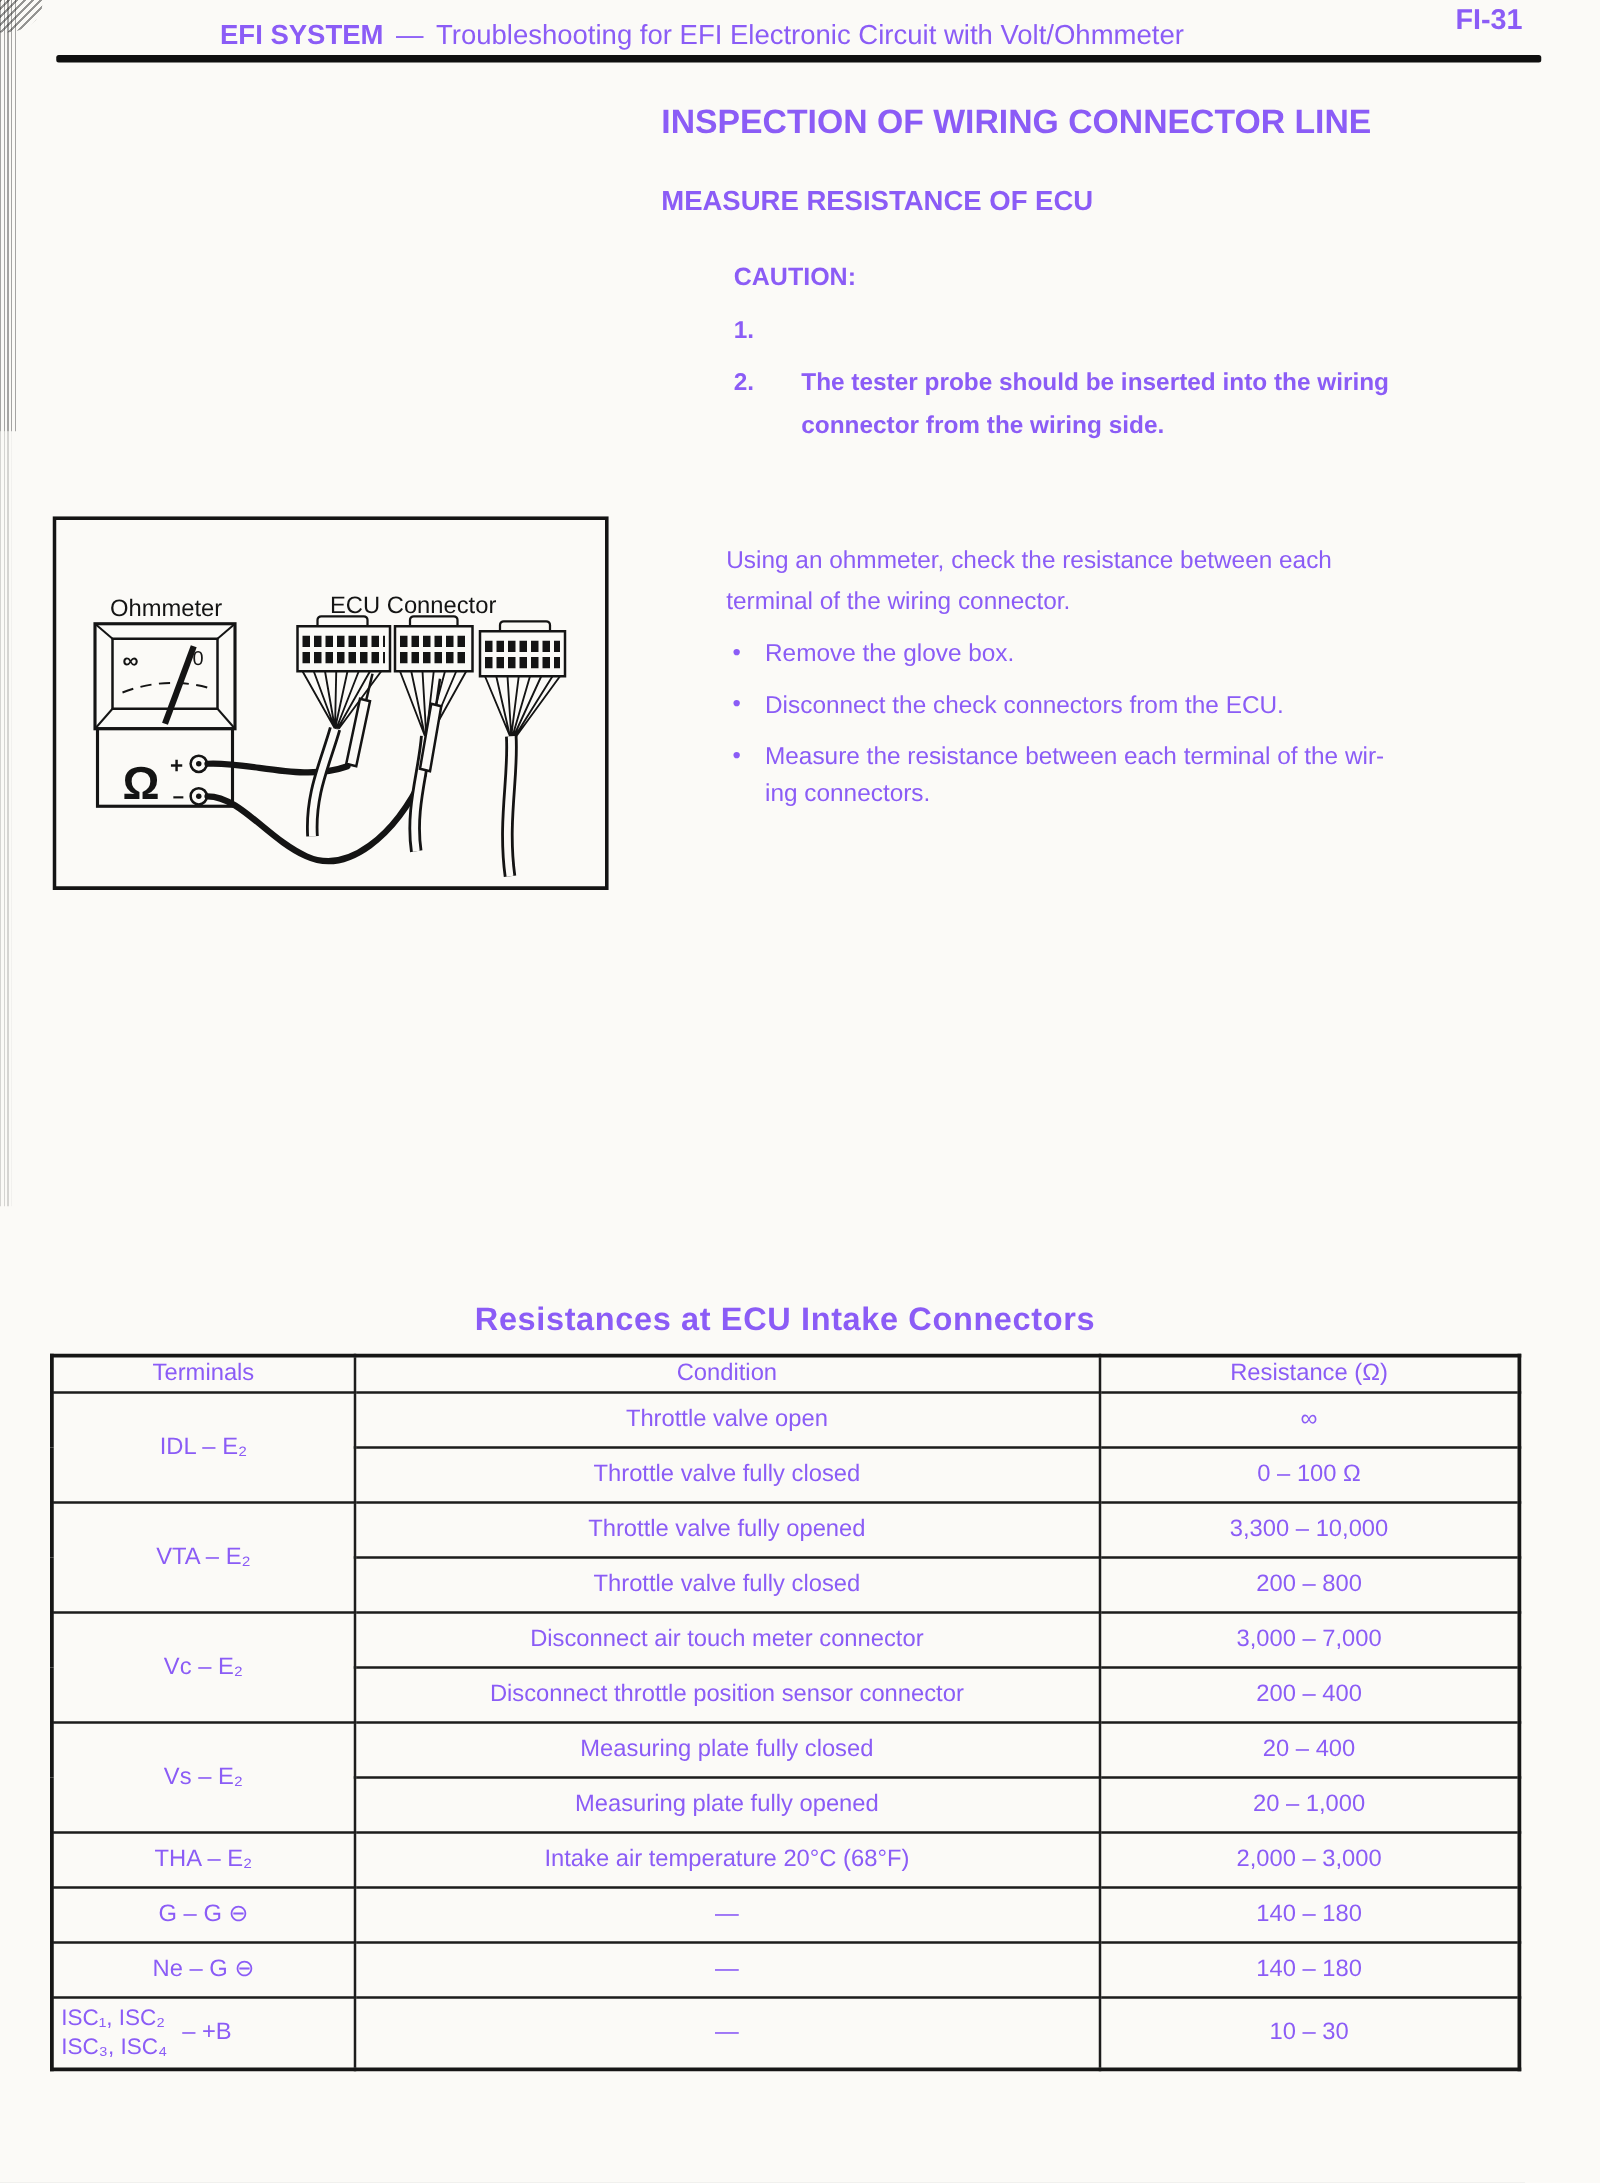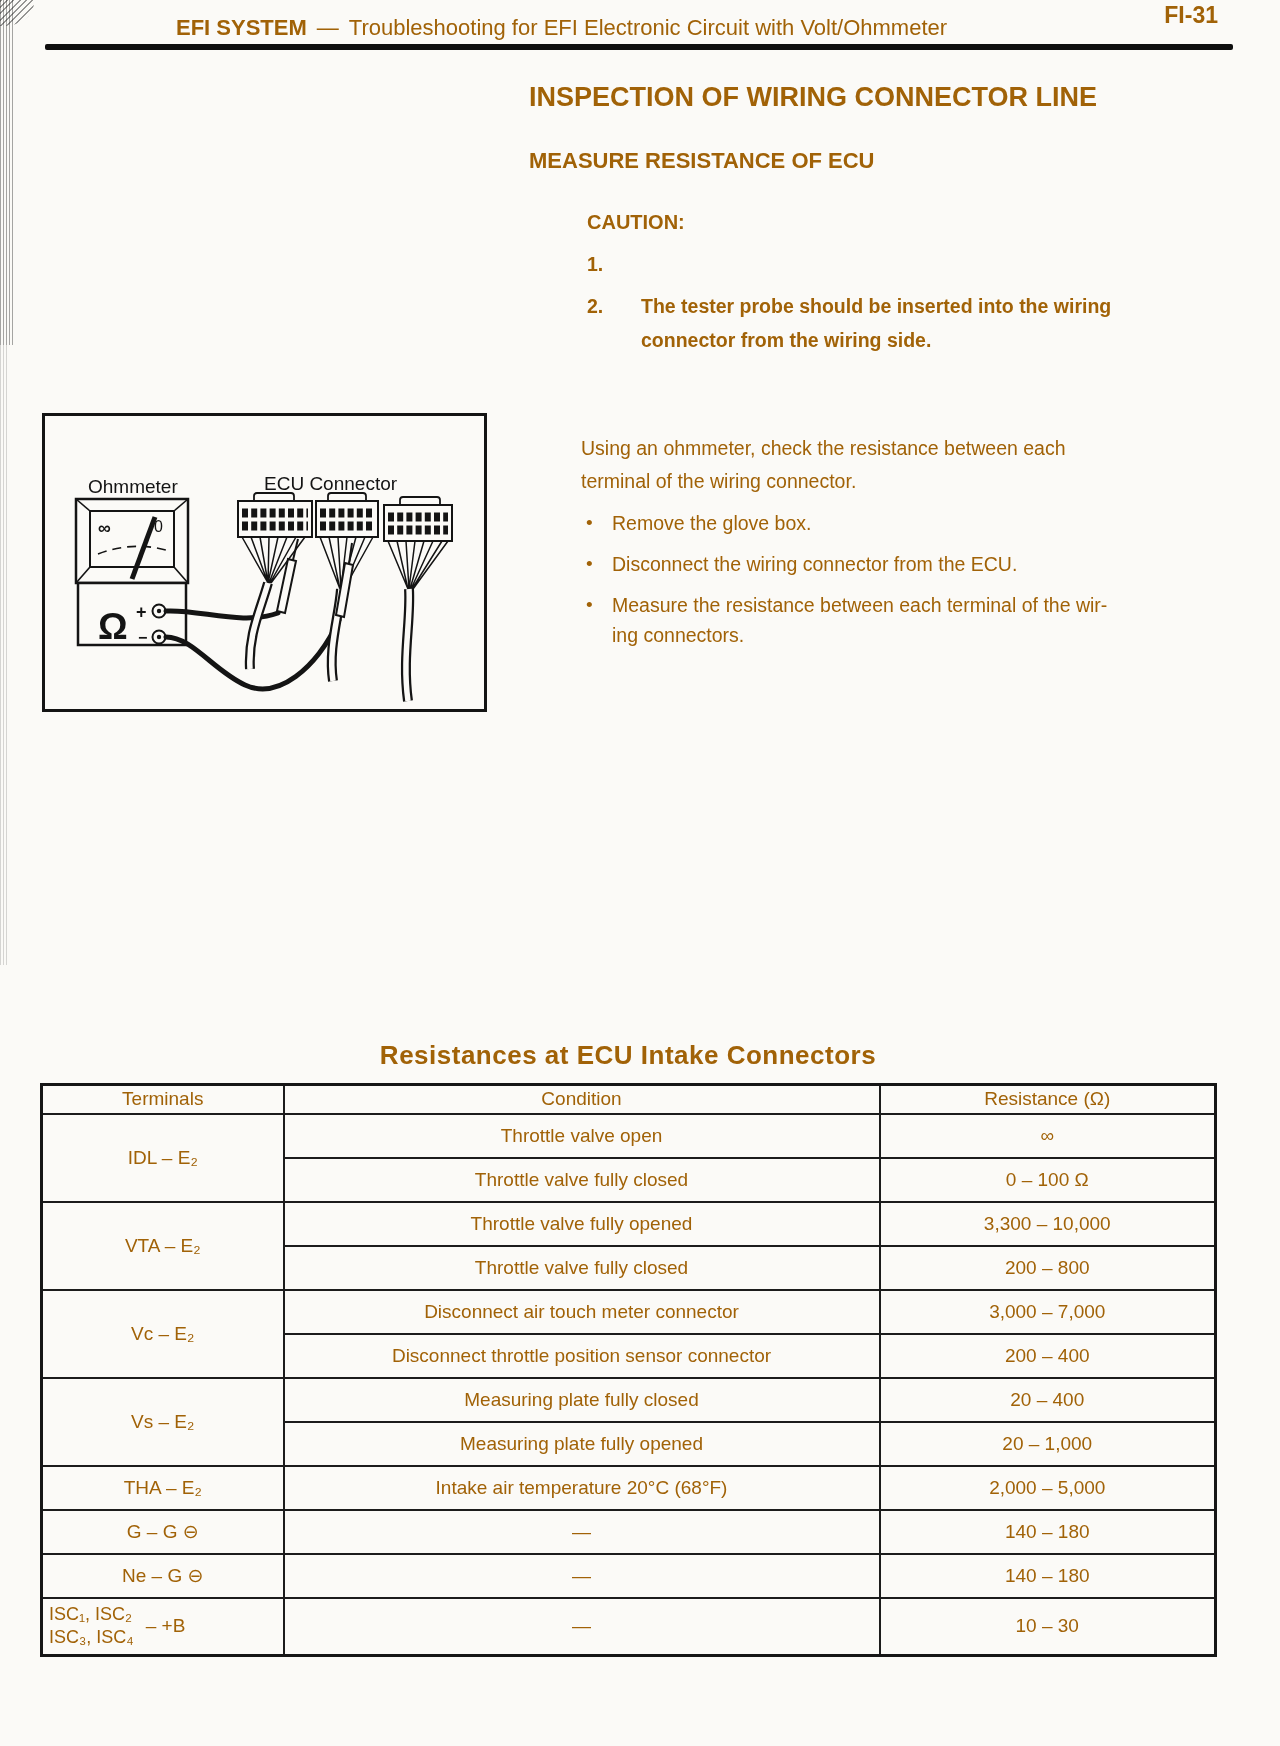--- a/index.html
+++ b/index.html
@@ -1,17 +1,17 @@
 <!DOCTYPE html>
 <html><head>
 <meta charset="utf-8">
 <style>
   html,body{margin:0;padding:0;background:#e8e8e6;}
   .doc{position:relative;width:1280px;height:1746px;background:#fbfaf7;overflow:hidden;
-       font-family:"Liberation Sans","DejaVu Sans",sans-serif;color:#a16207;}
+       font-family:"Liberation Sans","DejaVu Sans",sans-serif;color:#8b5cf6;}
   .ml{white-space:pre-line;}
 
   
   .scan-edge{position:absolute;left:0;top:0;width:13px;height:345px;
     background:repeating-linear-gradient(90deg,rgba(35,35,35,.40) 0 1px,rgba(0,0,0,0) 1px 3px);}
   .scan-edge-faint{position:absolute;left:0;top:345px;width:9px;height:620px;
     background:repeating-linear-gradient(90deg,rgba(60,60,60,.20) 0 1px,rgba(0,0,0,0) 1px 3px);}
   .scan-corner{position:absolute;left:0;top:0;width:34px;height:26px;
     background:repeating-linear-gradient(135deg,rgba(25,25,25,.45) 0 1.5px,rgba(0,0,0,0) 1.5px 4.5px);
     border-bottom-right-radius:90%;}
@@ -161,21 +161,21 @@
 
   <div class="instructions">
     <p class="intro ml">Using an ohmmeter, check the resistance between each
 terminal of the wiring connector.</p>
     <div class="bullet">
       <span class="dot">•</span>
       <span class="btxt ml">Remove the glove box.</span>
     </div>
     <div class="bullet">
       <span class="dot">•</span>
-      <span class="btxt ml">Disconnect the wiring connector from the ECU.</span>
+      <span class="btxt ml">Disconnect the check connectors from the ECU.</span>
     </div>
     <div class="bullet">
       <span class="dot">•</span>
       <span class="btxt ml">Measure the resistance between each terminal of the wir-
 ing connectors.</span>
     </div>
   </div>
 
   <div class="tbl-title">Resistances at ECU Intake Connectors</div>
 
@@ -225,21 +225,21 @@
         <td>Measuring plate fully closed</td>
         <td>20 – 400</td>
       </tr>
       <tr>
         <td>Measuring plate fully opened</td>
         <td>20 – 1,000</td>
       </tr>
       <tr>
         <td>THA – E₂</td>
         <td>Intake air temperature 20°C (68°F)</td>
-        <td>2,000 – 5,000</td>
+        <td>2,000 – 3,000</td>
       </tr>
       <tr>
         <td>G – G ⊖</td>
         <td>—</td>
         <td>140 – 180</td>
       </tr>
       <tr>
         <td>Ne – G ⊖</td>
         <td>—</td>
         <td>140 – 180</td>

